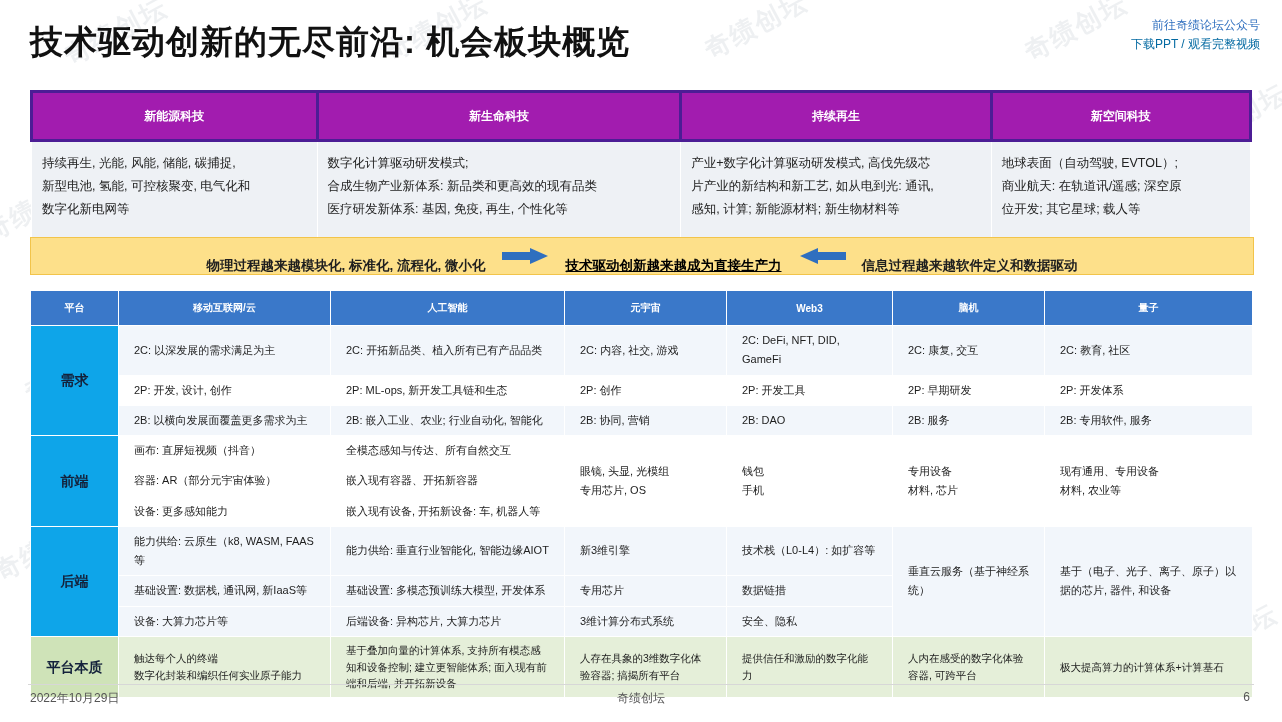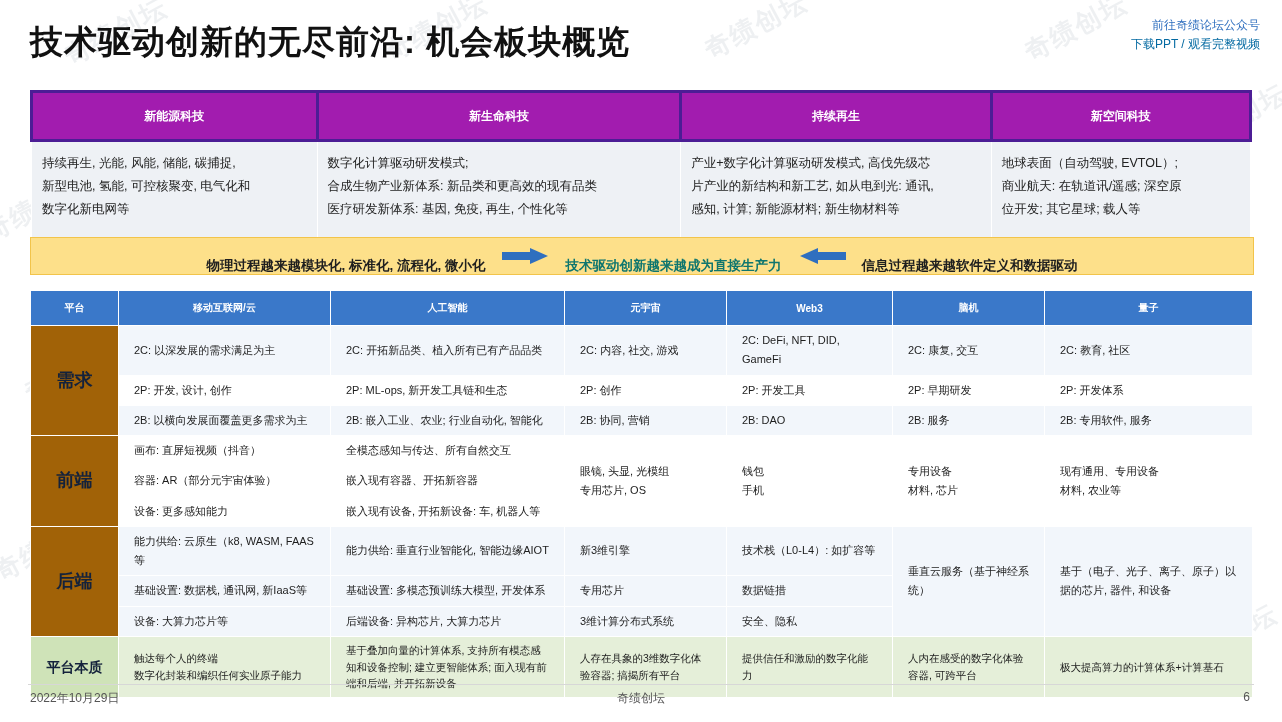--- a/index.html
+++ b/index.html
@@ -56,21 +56,21 @@
   .top-table td div{white-space:nowrap;}
 
   
   .band{
     position:absolute;left:30px;top:237px;width:1222px;height:36px;
     background:#fde08a;border:1px solid #f2c44a;
     display:flex;align-items:center;justify-content:center;
     font-size:13.5px;font-weight:700;color:#1f1f1f;
   }
   .band .seg{padding:0 10px;white-space:nowrap;margin-top:20px;}
-  .band .center{color:#0f766e;}
+  .band .center{color:#000000;text-decoration:underline;}
   .arrow-r,.arrow-l{
     width:48px;height:16px;position:relative;margin:0 6px;flex:none;
   }
   .arrow-r:before{
     content:"";position:absolute;left:0;top:4px;width:30px;height:8px;background:#2f6fbf;
   }
   .arrow-r:after{
     content:"";position:absolute;left:28px;top:0;width:0;height:0;
     border-top:8px solid transparent;border-bottom:8px solid transparent;border-left:18px solid #2f6fbf;
   }
@@ -90,21 +90,21 @@
   .main-table th{
     background:#3a78c9;color:#fff;font-size:10px;font-weight:700;height:32px;
     border:1px solid #ffffff;
   }
   .main-table td{
     border:1px solid #ffffff;vertical-align:middle;
     font-size:11px;color:#1d1d1d;line-height:1.75;
     padding:5px 15px;background:#ffffff;
   }
   .main-table td.rowlabel{
-    background:#a16207;font-weight:700;font-size:18px;text-align:center;color:#14223b;
+    background:#0ea5e9;font-weight:700;font-size:14px;text-align:center;color:#14223b;
   }
   .main-table td.cellfill{background:#f2f6fb;}
   .main-table td.white{background:#ffffff;}
   .bottom-row td{background:#e5efd9;font-size:10.5px;line-height:1.6;}
   .bottom-row td.rowlabel{background:#cfe3b8;font-size:14px;margin-top:28px;}
 
   
   .footer{
     position:absolute;left:0;right:0;top:690px;height:30px;
   }

